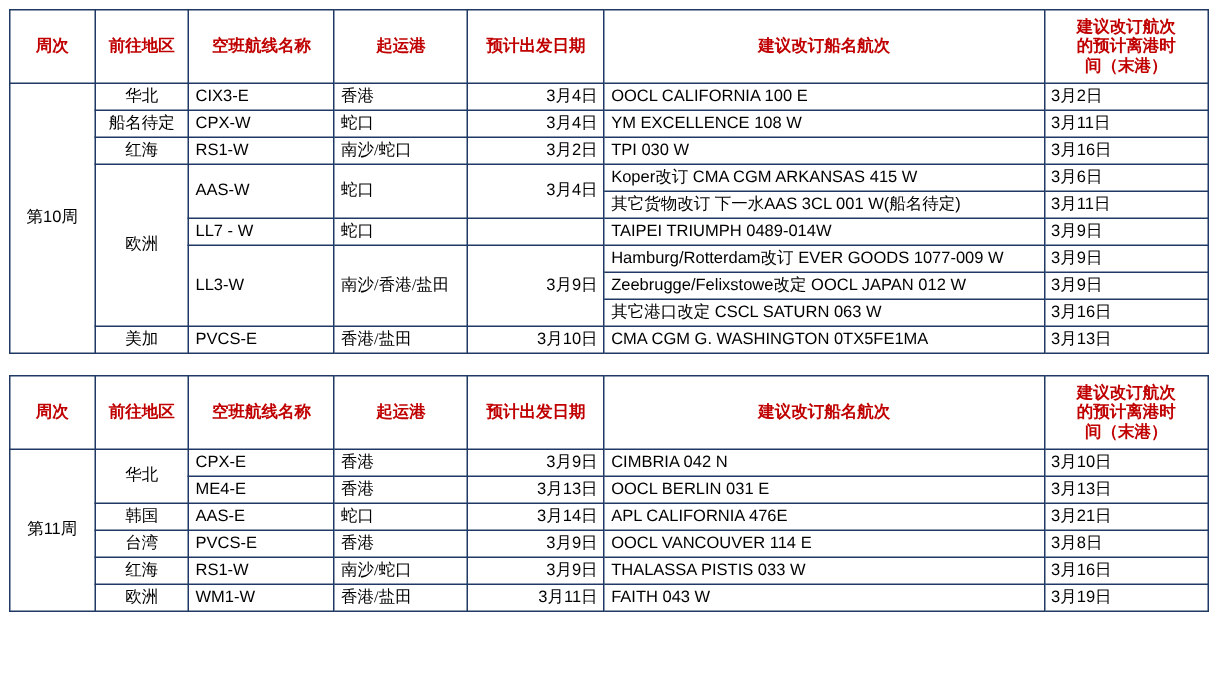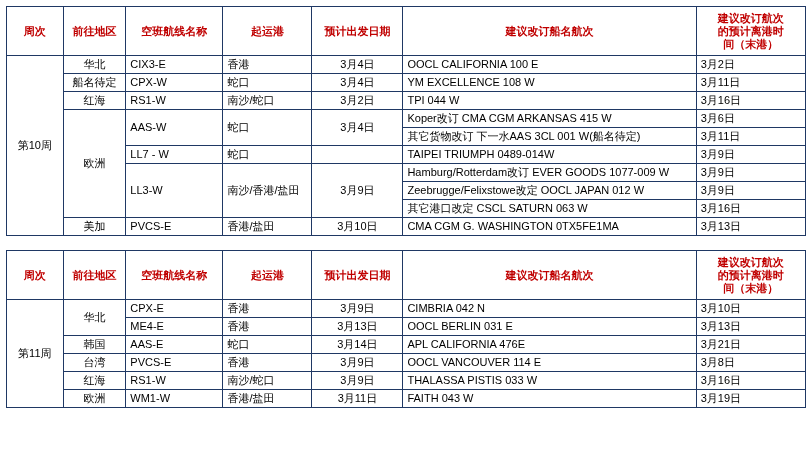--- a/index.html
+++ b/index.html
@@ -44,22 +44,22 @@
   table.sched thead th {
     color: #c00000;
     font-weight: bold;
     text-align: center;
     height: 44px;
     vertical-align: middle;
   }
   .c-week   { width: 56px;  text-align: left; }
   .c-region { width: 62px;  text-align: center; }
   .c-line   { width: 96px;  text-align: left; }
-  .c-port   { width: 88px;  text-align: left; }
-  .c-date   { width: 90px;  text-align: center; }
+  .c-port   { width: 88px;  text-align: left; font-family: Liberation Serif, serif; }
+  .c-date   { width: 90px;  text-align: right; }
   .c-ship   { width: 290px; text-align: left; }
   .c-etd    { width: 108px; text-align: left; }
 
   td.week {
     text-align: center;
     font-weight: normal;
     vertical-align: middle;
   }
   td.region {
     text-align: center;
@@ -113,21 +113,21 @@
             <td class="c-port center-v" rowspan="1">蛇口</td>
             <td class="c-date center-v" rowspan="1">3月4日</td>
             <td class="c-ship">YM EXCELLENCE 108 W</td>
             <td class="c-etd">3月11日</td>
           </tr>
           <tr>
             <td class="c-region region" rowspan="1">红海</td>
             <td class="c-line center-v" rowspan="1">RS1-W</td>
             <td class="c-port center-v" rowspan="1">南沙/蛇口</td>
             <td class="c-date center-v" rowspan="1">3月2日</td>
-            <td class="c-ship">TPI 044 W</td>
+            <td class="c-ship">TPI 030 W</td>
             <td class="c-etd">3月16日</td>
           </tr>
           <tr>
             <td class="c-region region" rowspan="6">欧洲</td>
             <td class="c-line center-v" rowspan="2">AAS-W</td>
             <td class="c-port center-v" rowspan="2">蛇口</td>
             <td class="c-date center-v" rowspan="2">3月4日</td>
             <td class="c-ship">Koper改订 CMA CGM ARKANSAS 415 W</td>
             <td class="c-etd">3月6日</td>
           </tr>

